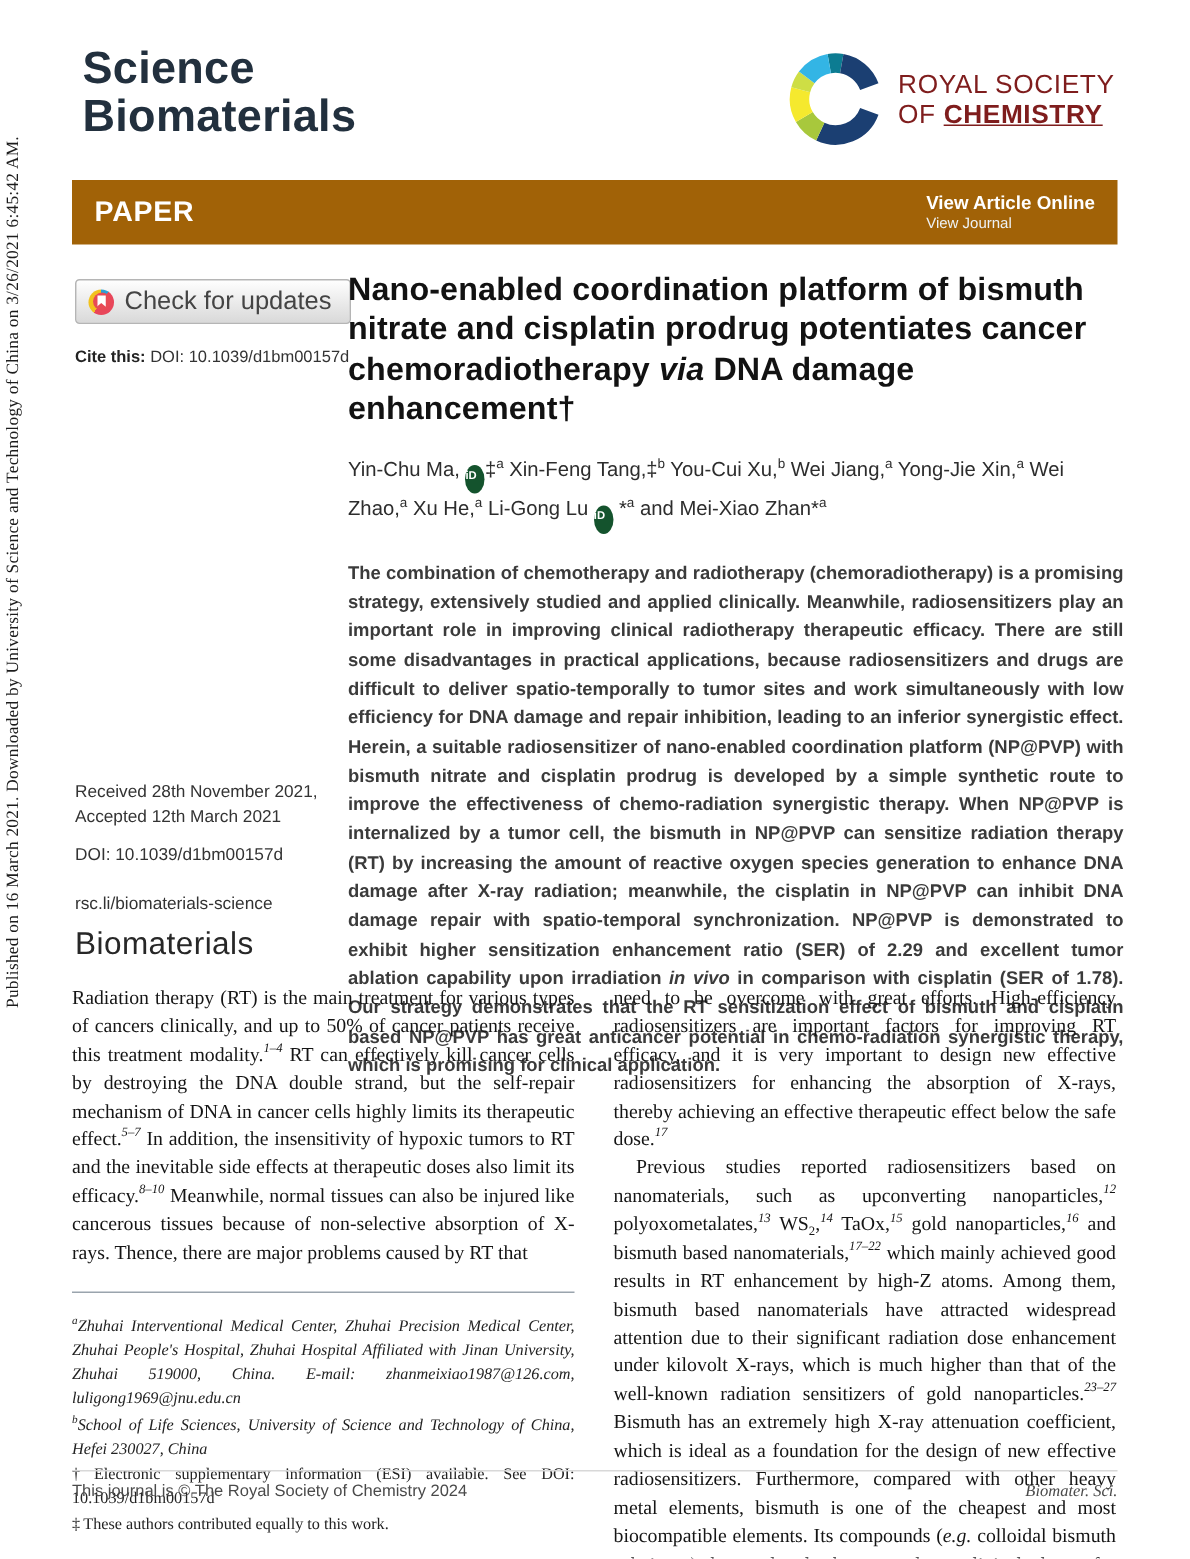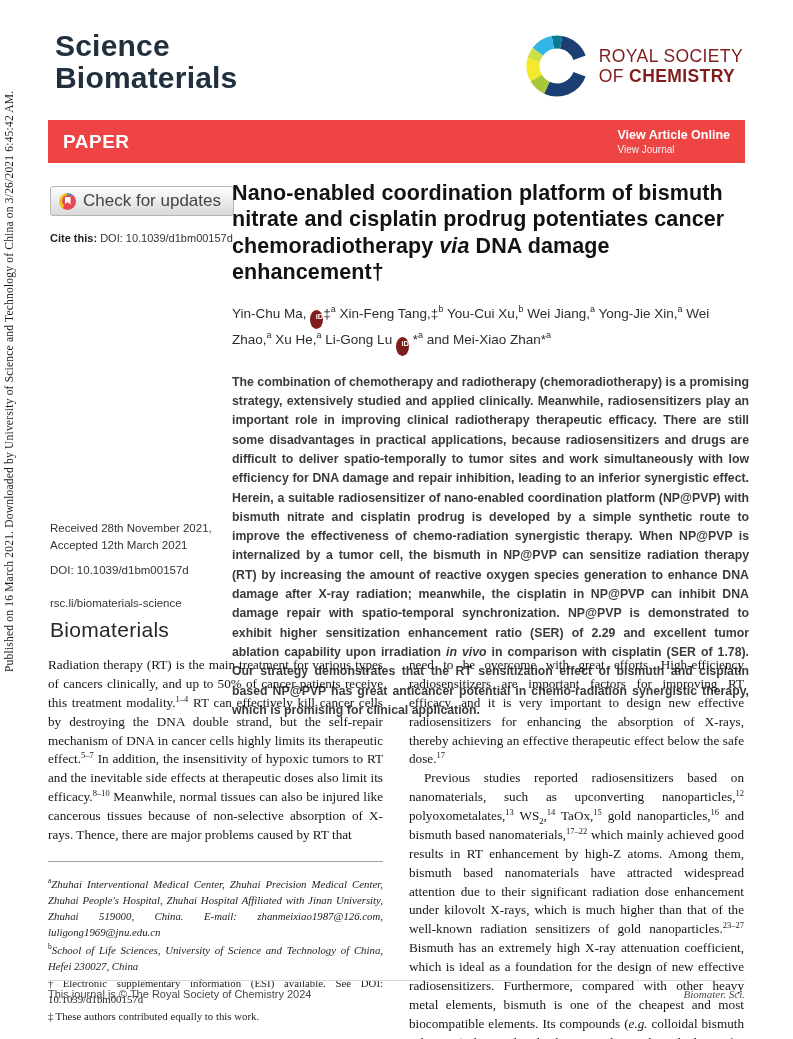--- a/index.html
+++ b/index.html
@@ -15,25 +15,25 @@
     white-space:nowrap;letter-spacing:.2px;
   }
   
   .journal-title{
     position:absolute;left:55px;top:30px;
     font-size:30px;font-weight:bold;line-height:1.07;color:#22303e;letter-spacing:.2px;
   }
   .rsc-logo{position:absolute;right:50px;top:34px;display:flex;align-items:center;gap:10px;}
   .rsc-ring{width:64px;height:64px;display:block;}
   .rsc-logo-text{font-size:17.5px;line-height:1.15;color:#7f1d1d;letter-spacing:.4px;}
-  .rsc-logo-text b{font-weight:bold;}
+  .rsc-logo-text b{font-weight:bold;text-decoration:underline;}
   
   .banner{
     position:absolute;left:48px;right:48px;top:120px;height:43px;
-    background:#ef4444;display:flex;align-items:center;justify-content:space-between;
+    background:#a16207;display:flex;align-items:center;justify-content:space-between;
   }
   .banner .ptype{color:#ffffff;font-weight:bold;font-size:19px;letter-spacing:.5px;padding-left:15px;}
   .banner .links{padding-right:15px;text-align:left;}
   .banner .view-article{color:#fff;font-weight:bold;font-size:12.5px;display:block;cursor:pointer;}
   .banner .view-journal{color:#eef2f5;font-size:10px;display:block;margin-top:2px;cursor:pointer;}
   
   .article-head{position:absolute;left:48px;right:48px;top:180px;height:438px;}
   .check-btn{
     position:absolute;left:2px;top:6px;display:inline-flex;align-items:center;gap:7px;
     background:linear-gradient(#fefefe,#d9d9d9);border:1px solid #b5b5b5;border-radius:3px;
@@ -48,33 +48,33 @@
   .cite-line b{color:#222;}
   .pub-dates{position:absolute;left:2px;top:340px;font-size:11.5px;color:#333;line-height:1.45;}
   .pub-dates .doi{margin-top:9px;}
   .pub-dates .jlink{margin-top:16px;cursor:pointer;}
   .head-right{position:absolute;left:184px;top:0;width:517px;}
   .art-title{font-size:21.5px;font-weight:bold;color:#121212;line-height:1.23;letter-spacing:.1px;}
   .authors{margin-top:17px;font-size:13.5px;color:#2d2d2d;line-height:1.55;}
   .authors sup{font-size:9px;}
   .abstract{margin-top:17px;font-size:12.3px;color:#3b3b3b;line-height:1.57;text-align:justify;font-weight:bold;}
   .orcid{
-    display:inline-block;width:13px;height:19px;border-radius:50%;background:#7f1d1d;color:#fff;
-    font-size:7.5px;font-weight:bold;text-align:right;line-height:13px;vertical-align:-2px;
+    display:inline-block;width:13px;height:19px;border-radius:50%;background:#14532d;color:#fff;
+    font-size:7.5px;font-weight:bold;text-align:left;line-height:13px;vertical-align:-2px;
     font-style:normal;cursor:pointer;
   }
   
   .paper-body{position:absolute;left:48px;right:48px;top:618px;}
   .section-title{font-size:21px;font-weight:500;color:#272727;letter-spacing:.3px;margin:0 0 14px 2px;}
   .columns{display:flex;gap:26px;}
   .col{width:335px;font-family:"Liberation Serif",serif;font-size:13.2px;line-height:1.43;
        text-align:justify;color:#151515;}
   .col p{margin:0;}
   .col p.indent{text-indent:15px;}
-  .col sup{font-size:8.5px;line-height:0;}
+  .col sup{font-size:8.5px;line-height:0;font-style:italic;}
   .col sub{font-size:8.5px;line-height:0;}
   .footnotes{margin-top:16px;border-top:1px solid #9aa4ad;padding-top:14px;
     font-size:10.8px;line-height:1.5;text-align:justify;color:#222;}
   .footnotes .fn{margin:0 0 1px 0;}
   .footnotes sup{font-size:7.5px;}
   
   .page-footer{
     position:absolute;left:48px;right:48px;top:980px;border-top:1px solid #d8d8d8;
     padding-top:7px;display:flex;justify-content:space-between;align-items:baseline;
   }

